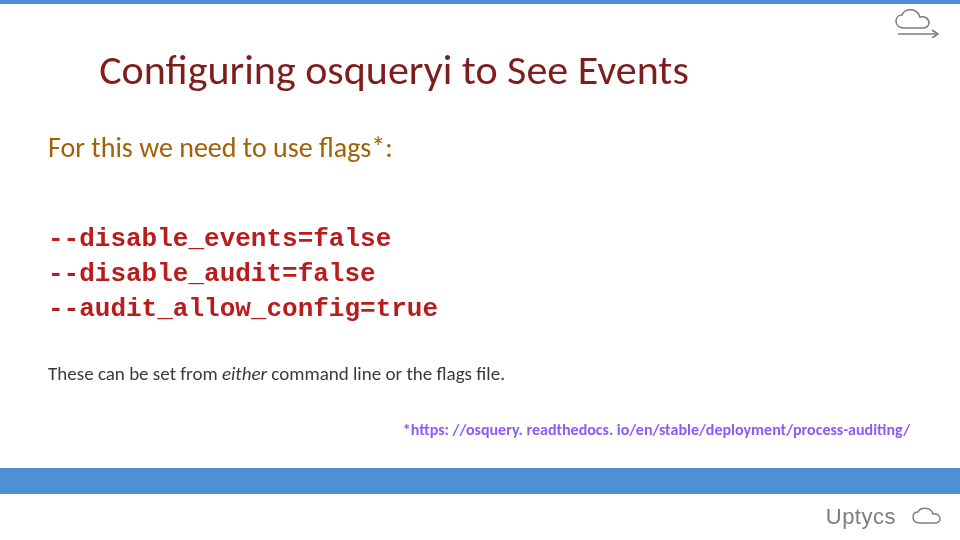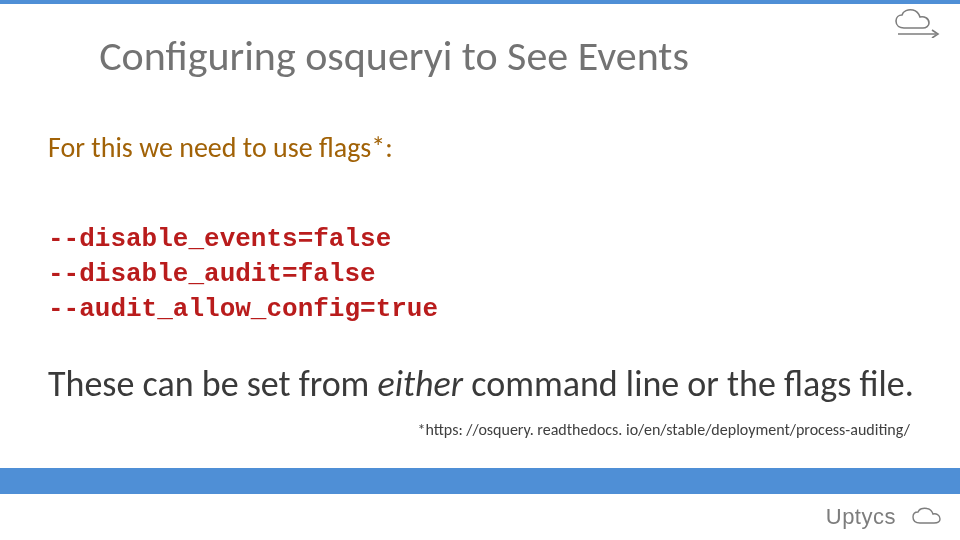--- a/index.html
+++ b/index.html
@@ -1,25 +1,25 @@
 <!DOCTYPE html>
 <html><head>
 <meta charset="utf-8">
 <style>
   * { margin: 0; padding: 0; box-sizing: border-box; }
   html, body { width: 960px; height: 540px; overflow: hidden; font-family: Calibri, "Segoe UI", Arial, sans-serif; color: #3a3a3a; background: #fff; }
   .slide { position: relative; width: 960px; height: 540px; }
   .topbar { position: absolute; top: 0; left: 0; width: 960px; height: 4px; background: #4f8fd6; }
   .logo-top { position: absolute; top: 8px; right: 16px; }
-  .title { position: absolute; top: 30px; left: 0; width: 788px; text-align: center; font-size: 42px; font-weight: 400; color: #737373; }
+  .title { position: absolute; top: 44px; left: 0; width: 788px; text-align: center; font-size: 42px; font-weight: 400; color: #7f1d1d; }
   .intro { position: absolute; top: 130px; left: 48px; font-size: 28px; color: #a16207; }
   .flags { position: absolute; top: 222px; left: 48px; font-family: Consolas, "Courier New", monospace; font-size: 26px; font-weight: 700; line-height: 1.35; color: #b91c1c; white-space: pre; }
-  .outro { position: absolute; top: 362px; left: 48px; font-size: 36px; color: #3a3a3a; }
+  .outro { position: absolute; top: 362px; left: 48px; font-size: 19px; color: #3a3a3a; }
   .outro .either { font-style: italic; }
-  .footnote { position: absolute; top: 420px; left: 0; width: 940px; text-align: right; font-size: 16px; font-weight: 400; color: #404040; padding-right: 30px; padding-left: 20px; }
+  .footnote { position: absolute; top: 420px; left: 0; width: 940px; text-align: right; font-size: 16px; font-weight: 700; color: #8b5cf6; padding-right: 30px; padding-left: 20px; }
   .bottombar { position: absolute; bottom: 46px; left: 0; width: 960px; height: 26px; background: #4f8fd6; }
   .brand { position: absolute; bottom: 10px; right: 16px; display: flex; align-items: center; gap: 14px; }
   .brand-text { font-family: "Segoe UI", Arial, sans-serif; font-size: 22px; color: #7d7d7d; font-weight: 400; letter-spacing: 0.5px; }
   .cloud-icon svg { display: block; }
 </style>
 </head>
 <body>
 
 <div class="slide">
 

